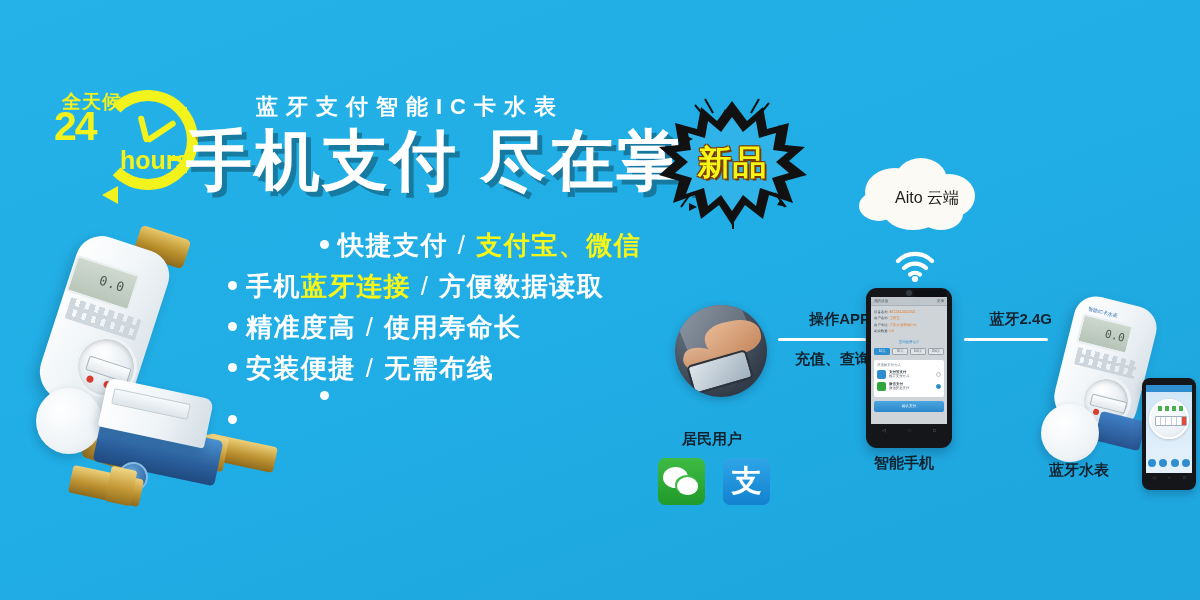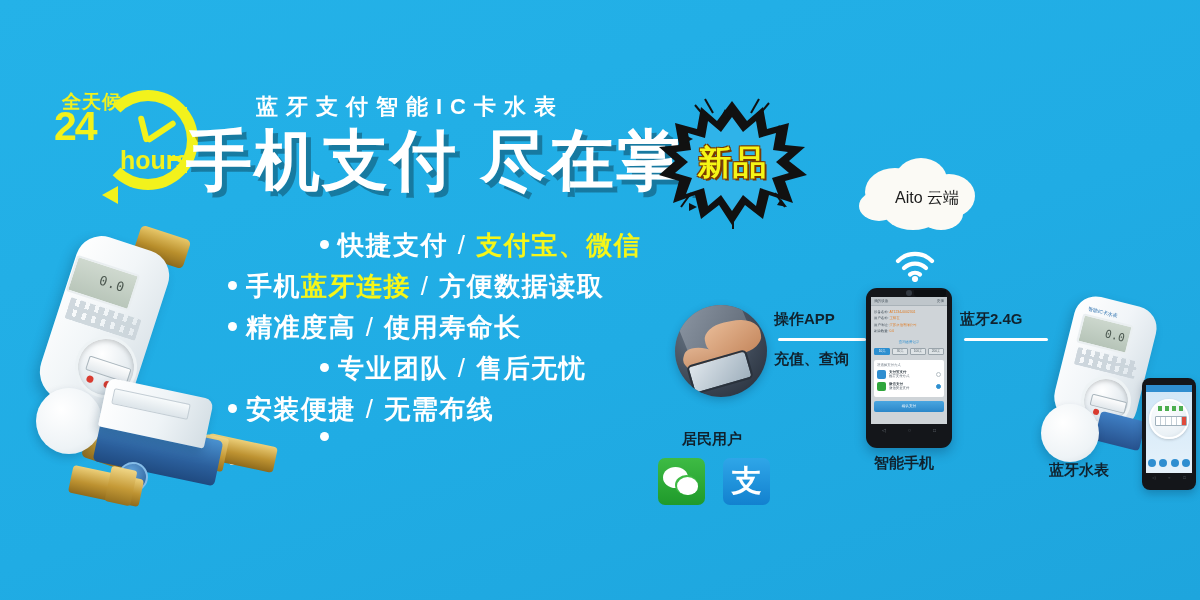--- a/index.html
+++ b/index.html
@@ -431,21 +431,21 @@
   #phone-sm .icons span {
     width:8px; height:8px; border-radius:50%; background:#2f8ed0;
   }
   #phone-sm .navbar {
     position:absolute; left:0; bottom:0; width:100%; height:8px;
     background:#14161a; display:flex; align-items:center;
     justify-content:space-around; color:#6d757c; font-size:4px;
   }
 
   
-  .conn { position:absolute; text-align:left; }
+  .conn { position:absolute; text-align:right; }
   .conn .lbl-top {
     font-size:15px; font-weight:bold; color:#10222e; white-space:nowrap;
   }
   .conn .line {
     height:3px; background:#ffffff; margin:9px auto; border-radius:2px;
   }
   .conn .lbl-bot {
     font-size:15px; font-weight:bold; color:#10222e; white-space:nowrap;
   }
   #conn-app { left:774px; top:310px; width:96px; }
@@ -513,24 +513,20 @@
         <span><span class="">快捷支付</span><span class="sep"> / </span><span class="hl">支付宝、微信</span></span>
       </div>
       <div class="bullet">
         <span class="dot"></span>
         <span><span class="">手机</span><span class="hl">蓝牙连接</span><span class="sep"> / </span><span class="">方便数据读取</span></span>
       </div>
       <div class="bullet">
         <span class="dot"></span>
         <span><span class="">精准度高</span><span class="sep"> / </span><span class="">使用寿命长</span></span>
       </div>
-      <div class="bullet indent">
-        <span class="dot"></span>
-        <span><span class="">专业团队</span><span class="sep"> / </span><span class="">售后无忧</span></span>
-      </div>
       <div class="bullet">
         <span class="dot"></span>
         <span><span class="">安装便捷</span><span class="sep"> / </span><span class="">无需布线</span></span>
       </div>
       <div class="bullet indent">
         <span class="dot"></span>
       </div>
       <div class="bullet">
         <span class="dot"></span>
       </div>

